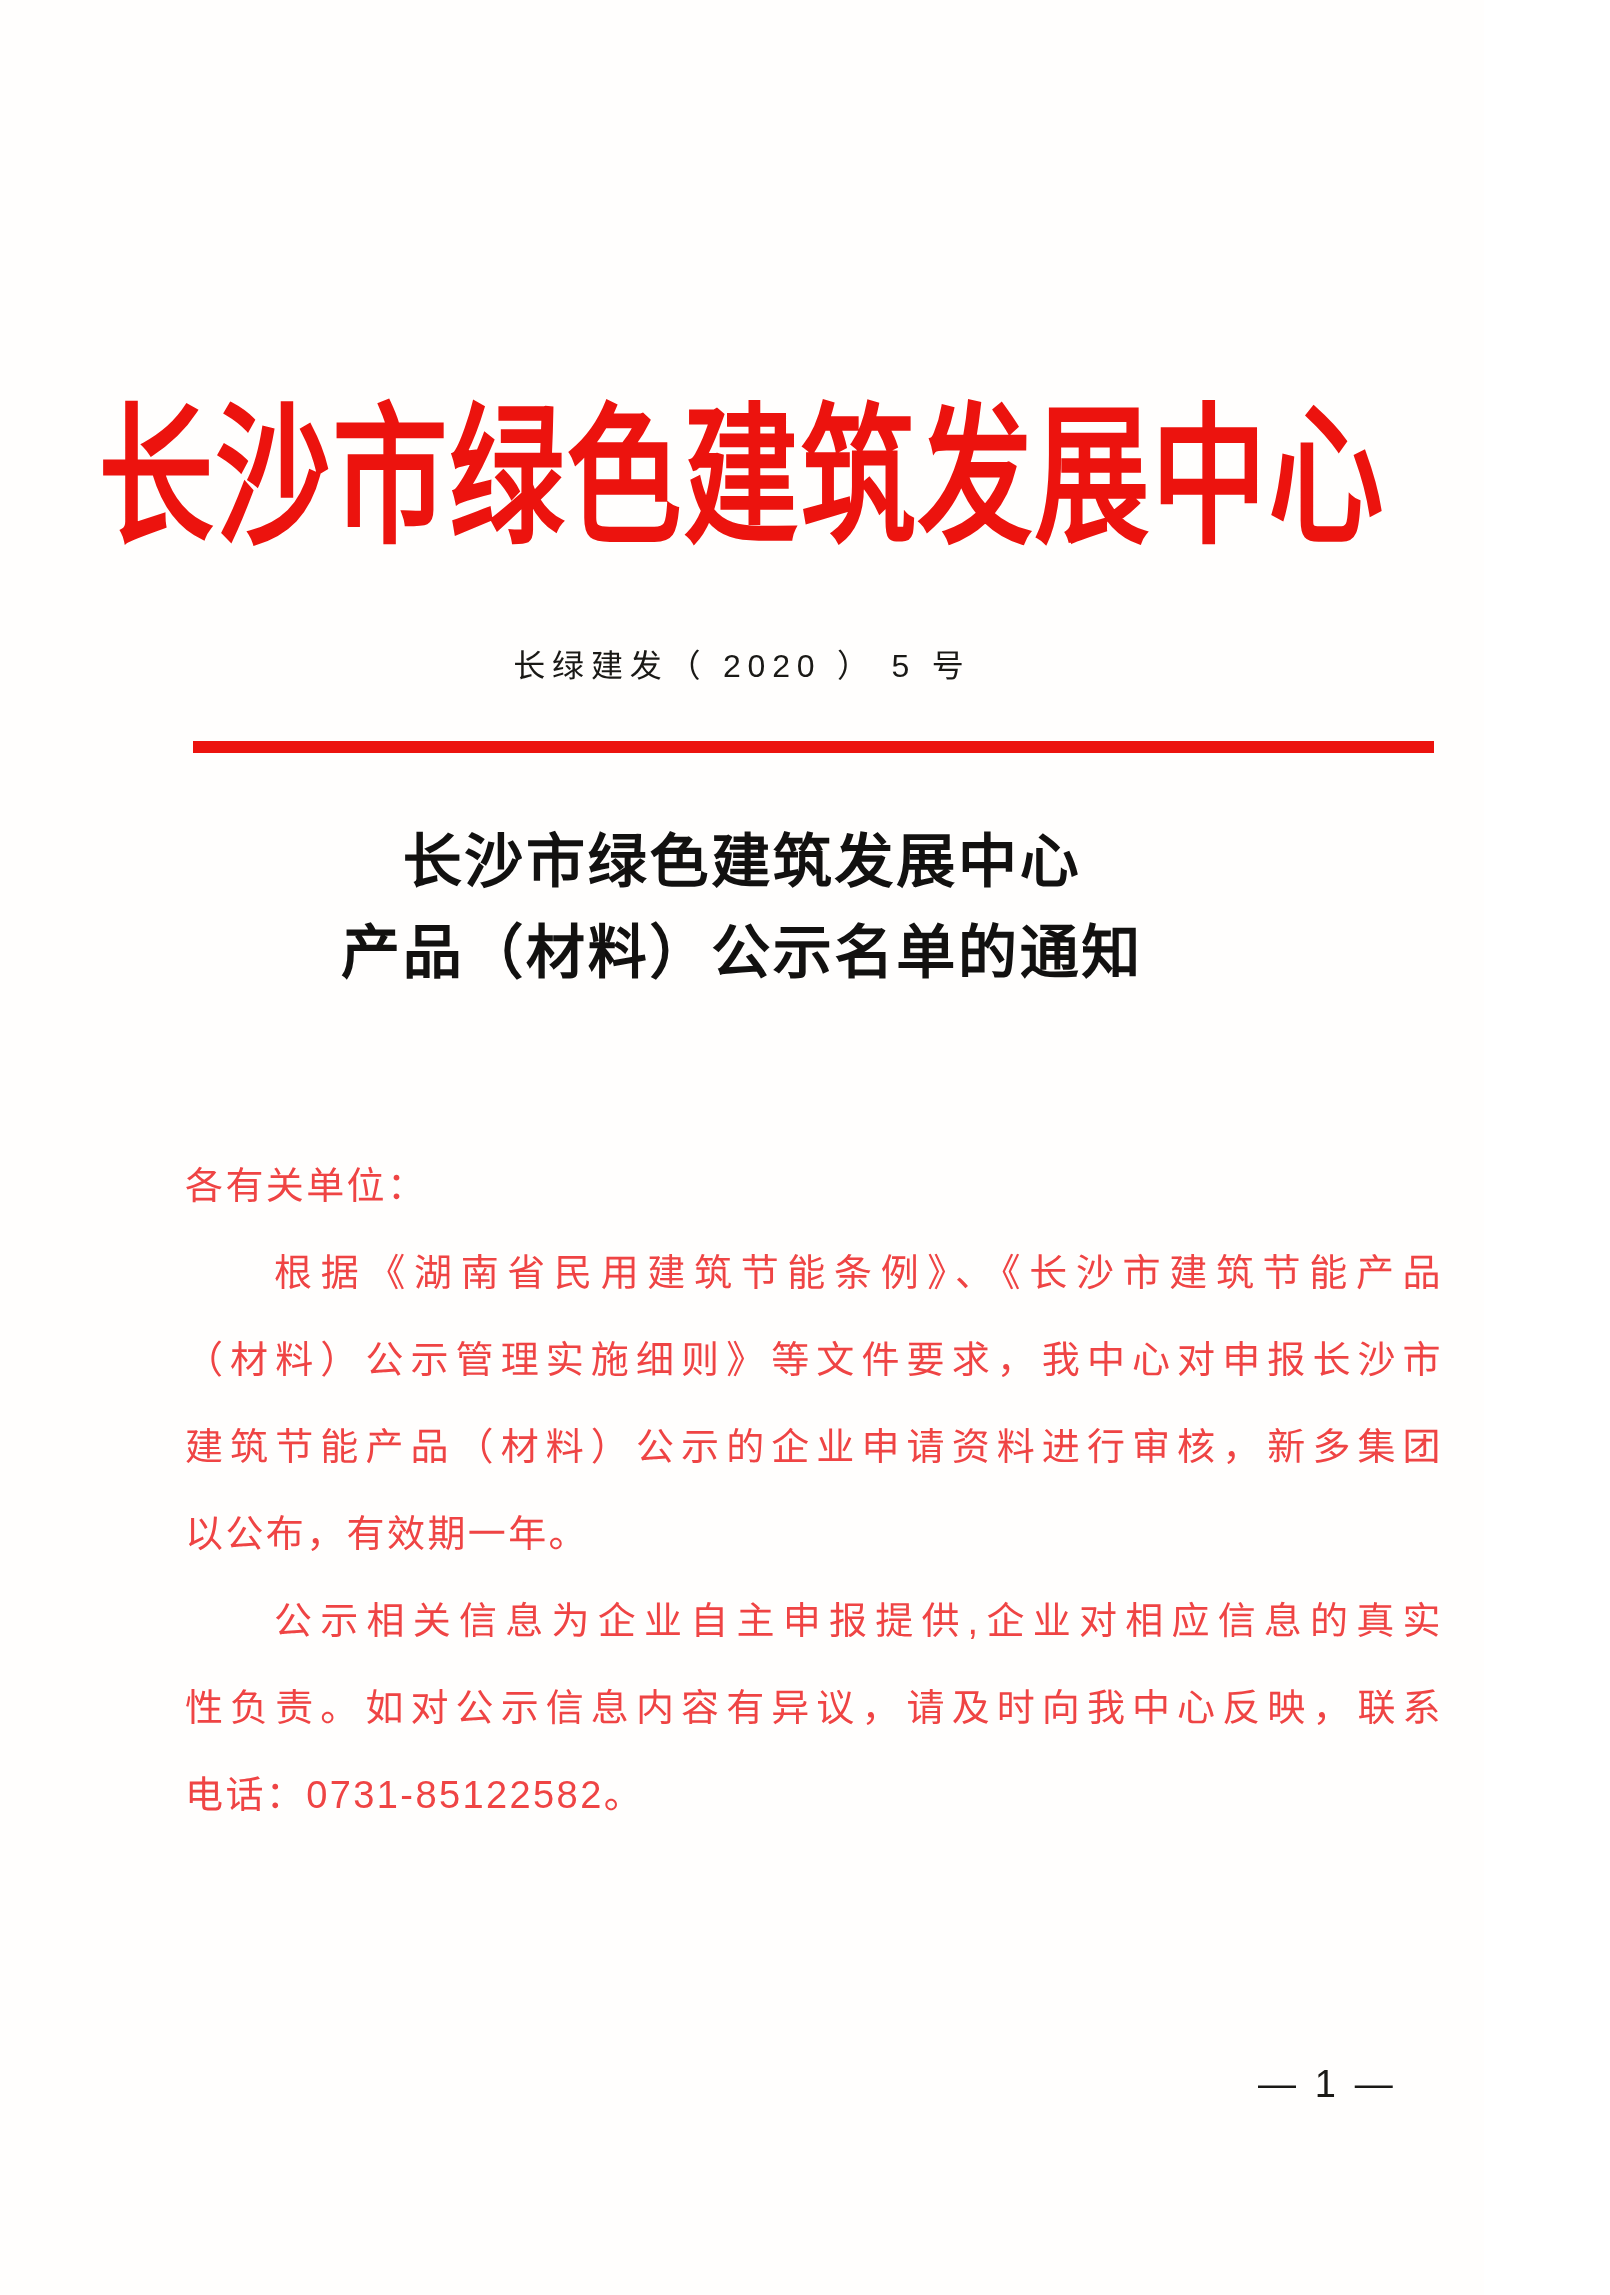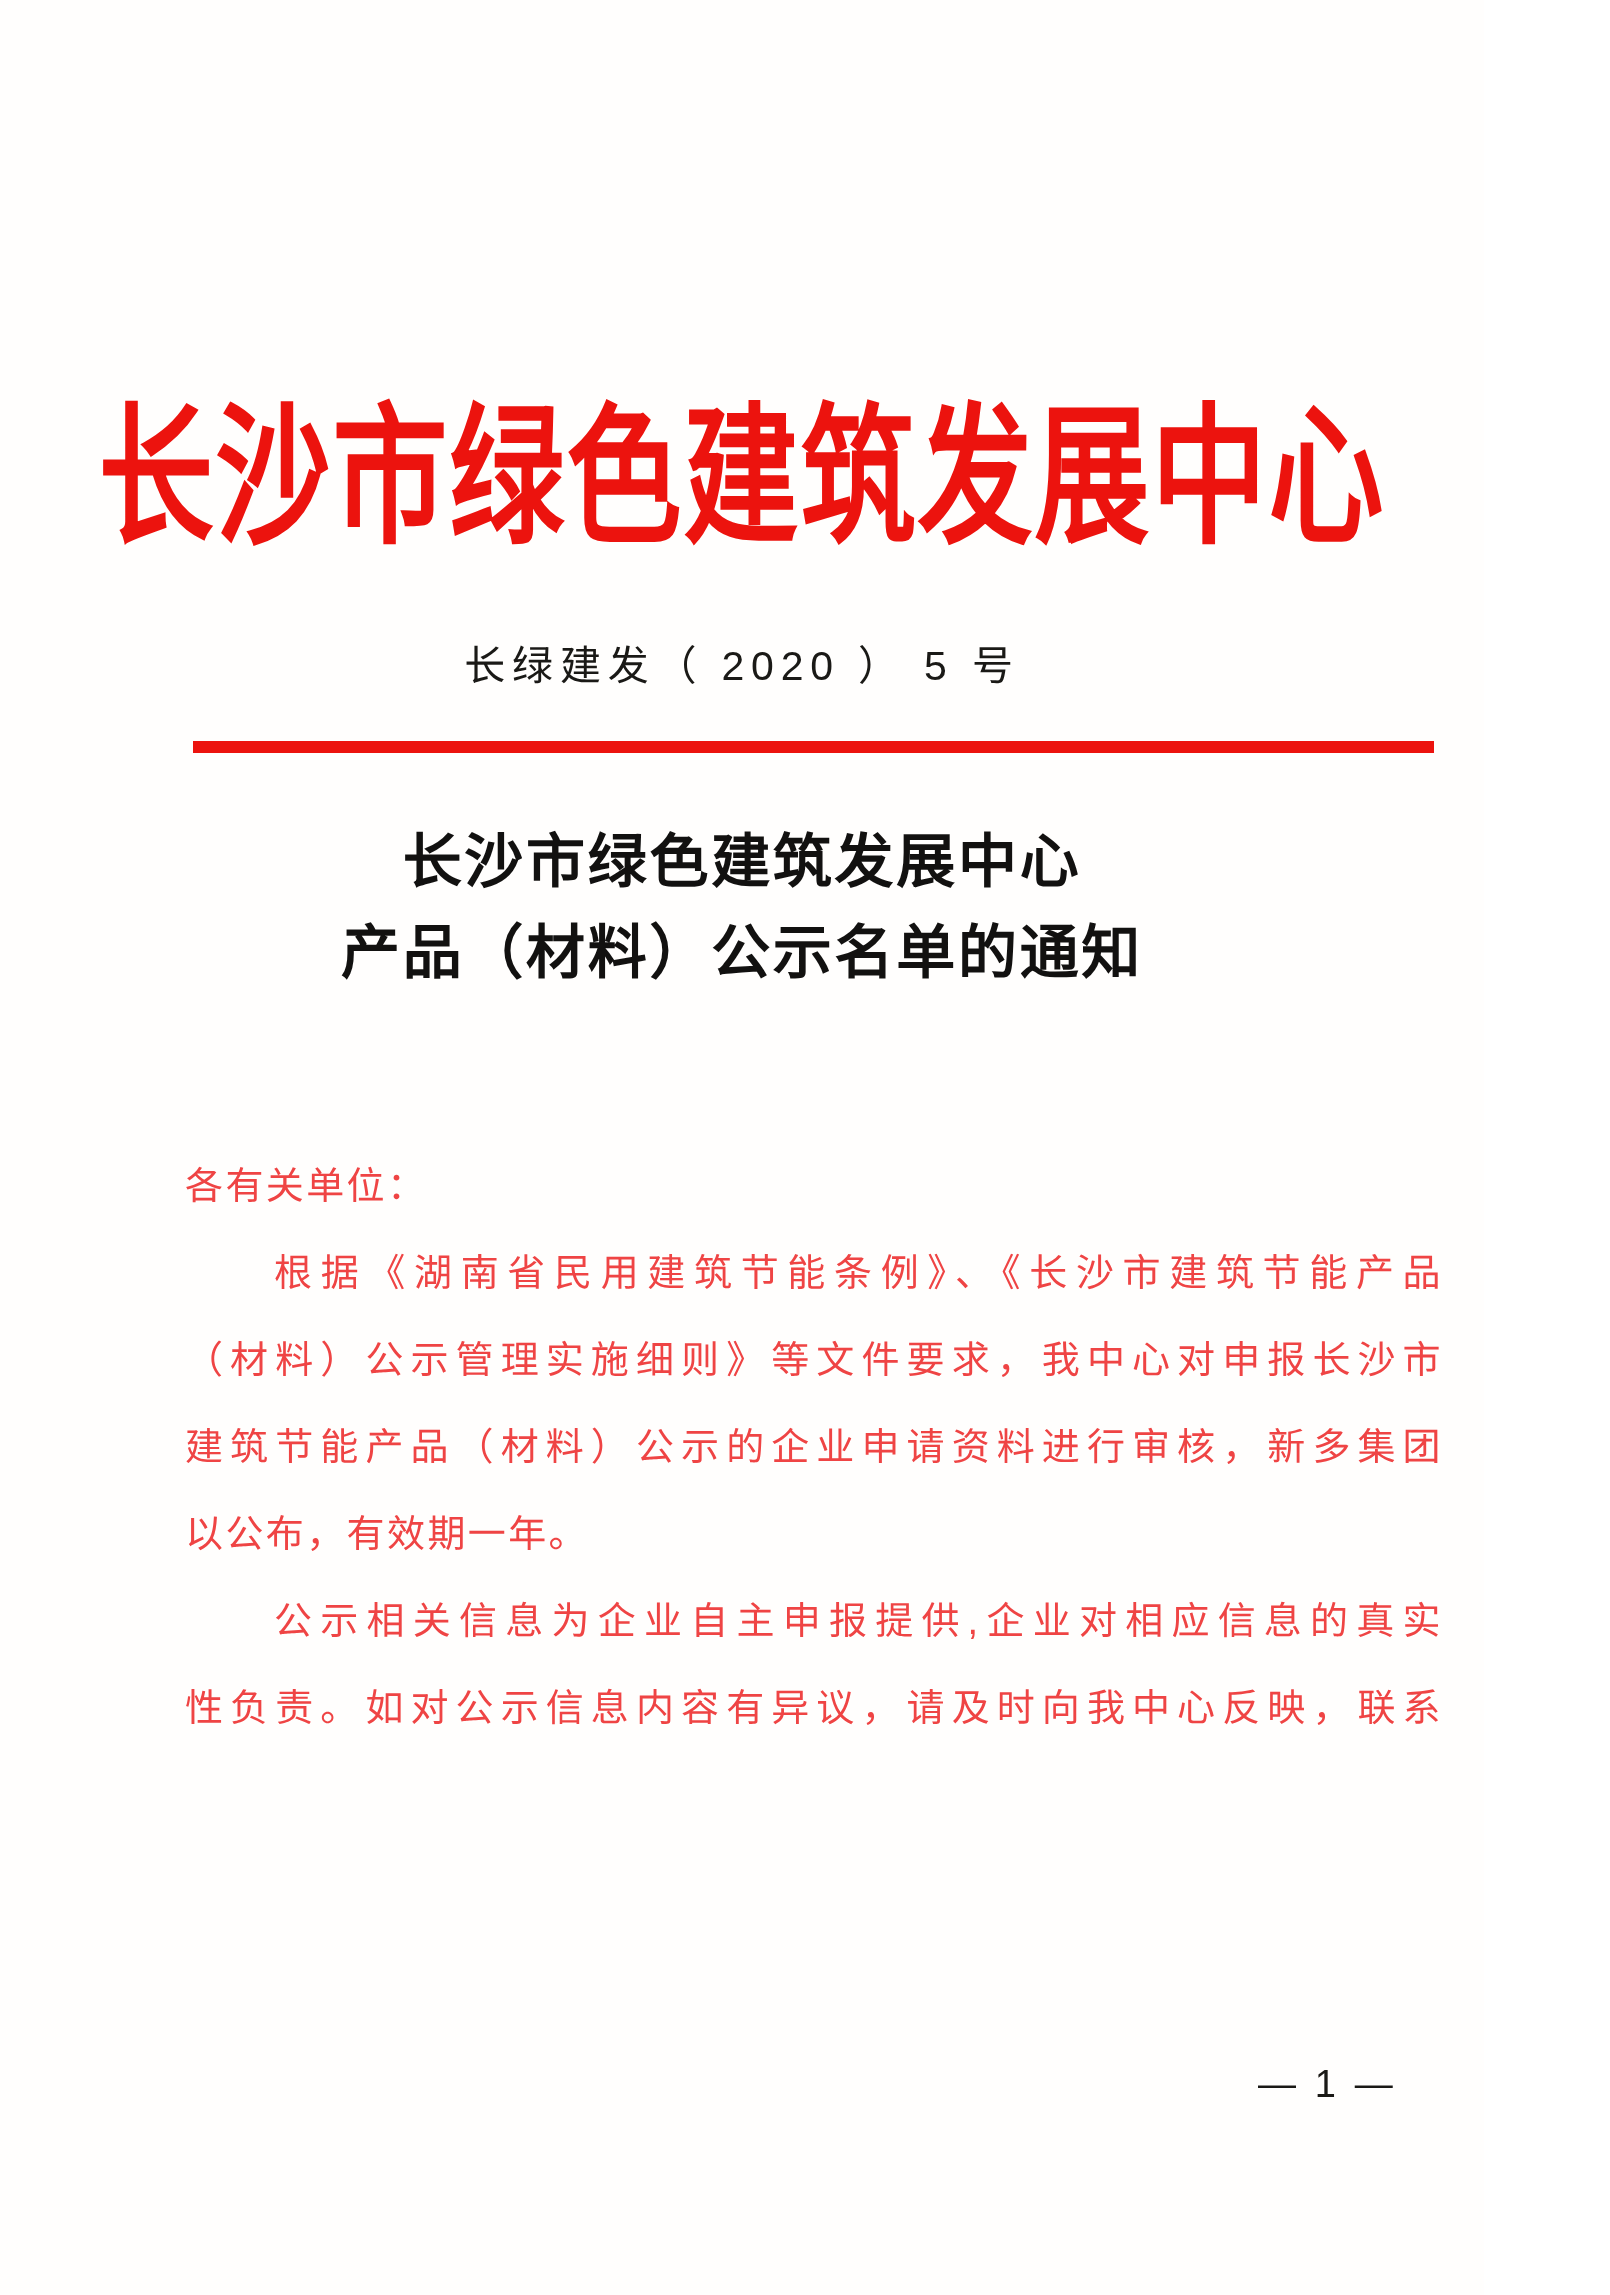--- a/index.html
+++ b/index.html
@@ -38,21 +38,21 @@
     transform:scaleY(1.32);
     transform-origin:50% 50%;
   }
   
   .doc-number{
     position:absolute;
     top:636px;
     left:0;
     width:100%;
     text-align:center;
-    font-size:41px;
+    font-size:32px;
     line-height:61px;
     letter-spacing:6.8px;
     color:#1a1916;
   }
   
   .red-rule{
     position:absolute;
     top:741px;
     left:193px;
     width:1241px;
@@ -124,18 +124,19 @@
   </div>
 
   <div class="body-block">
     <div class="body-line">各有关单位：</div>
     <div class="body-line indent justify">根据《湖南省民用建筑节能条例》、《长沙市建筑节能产品</div>
     <div class="body-line justify">（材料）公示管理实施细则》等文件要求，我中心对申报长沙市</div>
     <div class="body-line justify">建筑节能产品（材料）公示的企业申请资料进行审核，新多集团</div>
     <div class="body-line">以公布，有效期一年。</div>
     <div class="body-line indent justify">公示相关信息为企业自主申报提供,企业对相应信息的真实</div>
     <div class="body-line justify">性负责。如对公示信息内容有异议，请及时向我中心反映，联系</div>
+    <div class="body-line">电话：0731-85122582。</div>
   </div>
 
   <div class="page-number">— 1 —</div>
 
 </div>
 
 
 </body></html>

